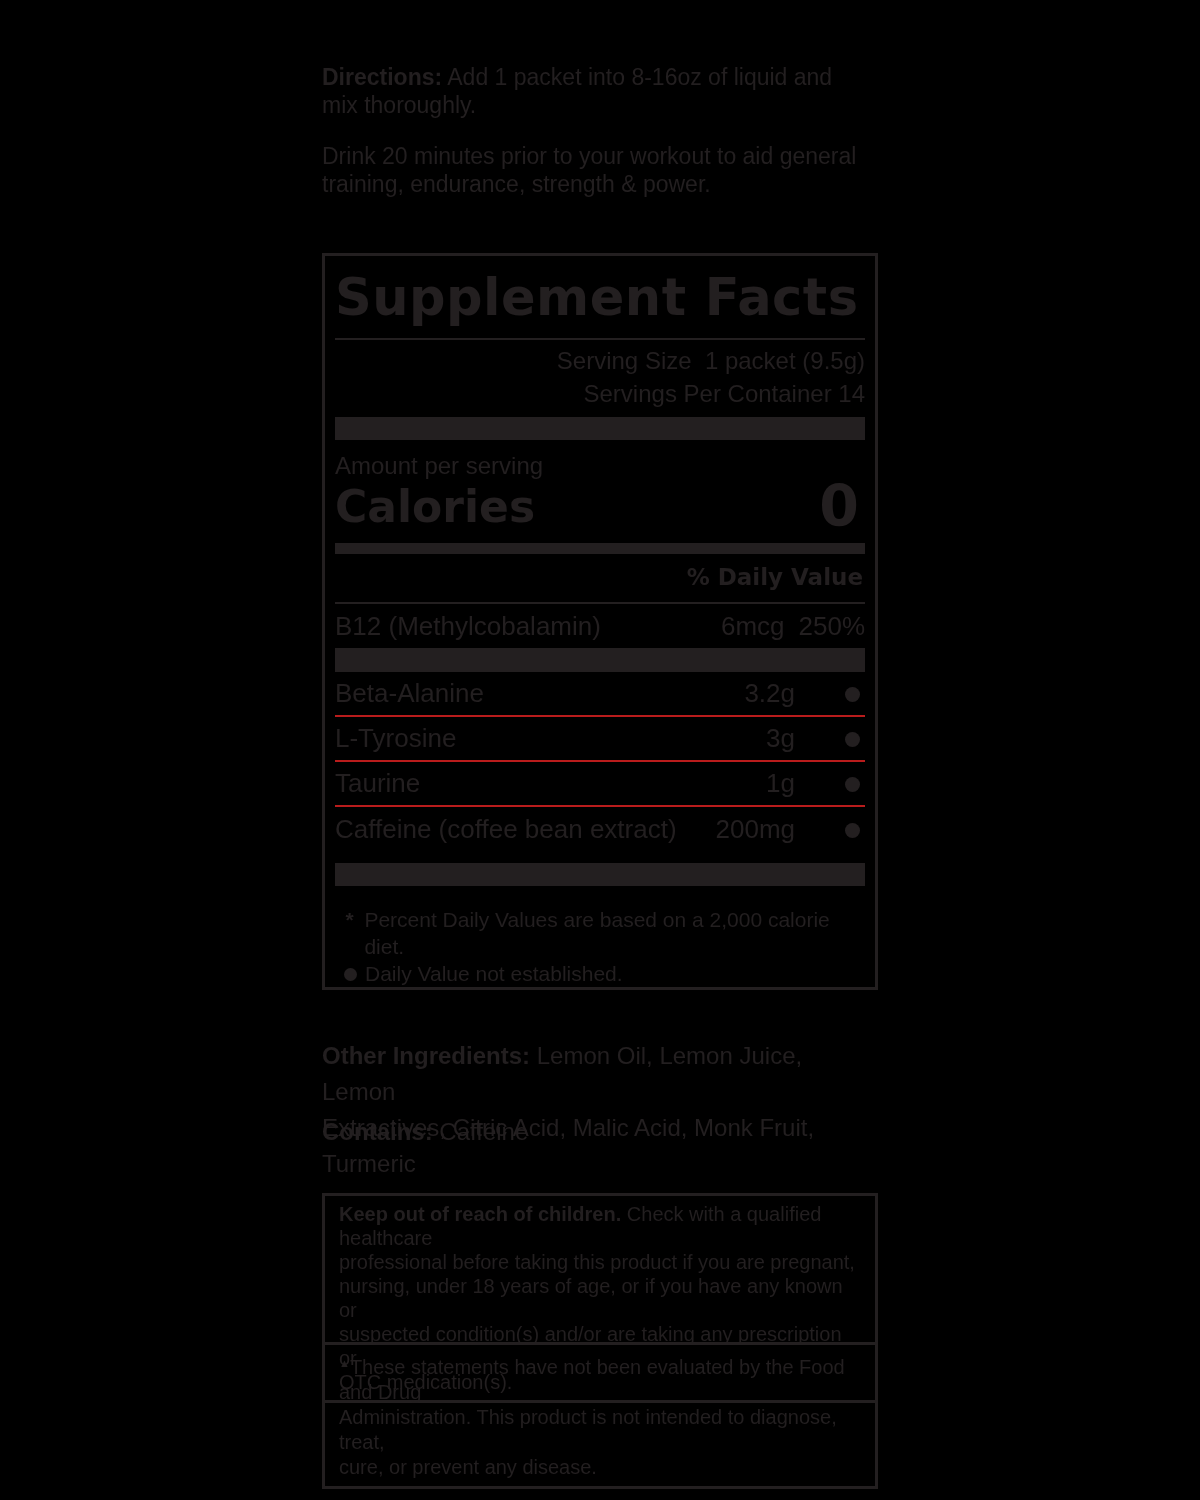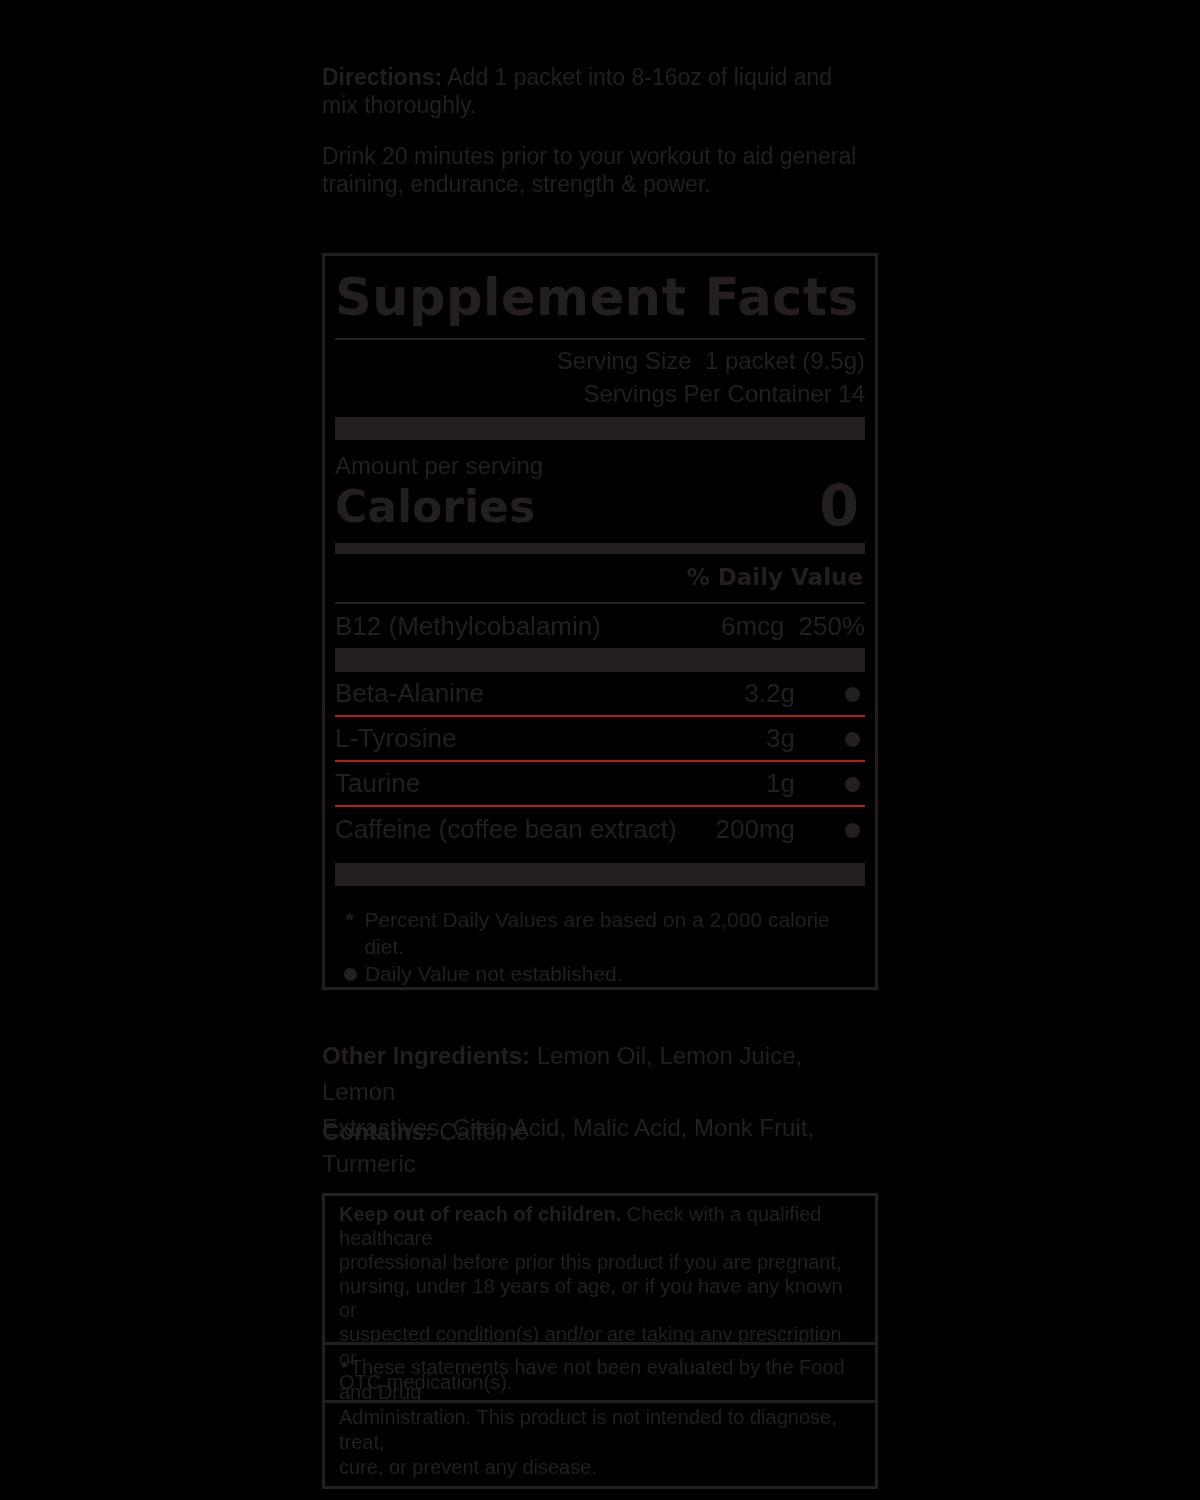--- a/index.html
+++ b/index.html
@@ -145,21 +145,21 @@
     <div class="line"><span class="b">Other Ingredients:</span><span> Lemon Oil, Lemon Juice, Lemon</span></div>
     <div class="line"><span>Extractives, Citric Acid, Malic Acid, Monk Fruit, Turmeric</span></div>
   </div>
 
 <div class="col contains">
     <div class="line"><span class="b">Contains:</span><span> Caffeine</span></div>
   </div>
 
 <div class="col caution">
     <div class="line"><span class="b">Keep out of reach of children.</span><span> Check with a qualified healthcare</span></div>
-    <div class="line"><span>professional before prior this product if you are pregnant,</span></div>
+    <div class="line"><span>professional before taking this product if you are pregnant,</span></div>
     <div class="line"><span>nursing, under 18 years of age, or if you have any known or</span></div>
     <div class="line"><span>suspected condition(s) and/or are taking any prescription or</span></div>
     <div class="line"><span>OTC medication(s).</span></div>
   </div>
 
 <div class="col fda">
     <div class="line"><span class="marker">▲</span><span>These statements have not been evaluated by the Food and Drug</span></div>
     <div class="line"><span>Administration.  This product is not intended to diagnose, treat,</span></div>
     <div class="line"><span>cure, or prevent any disease.</span></div>
   </div>

